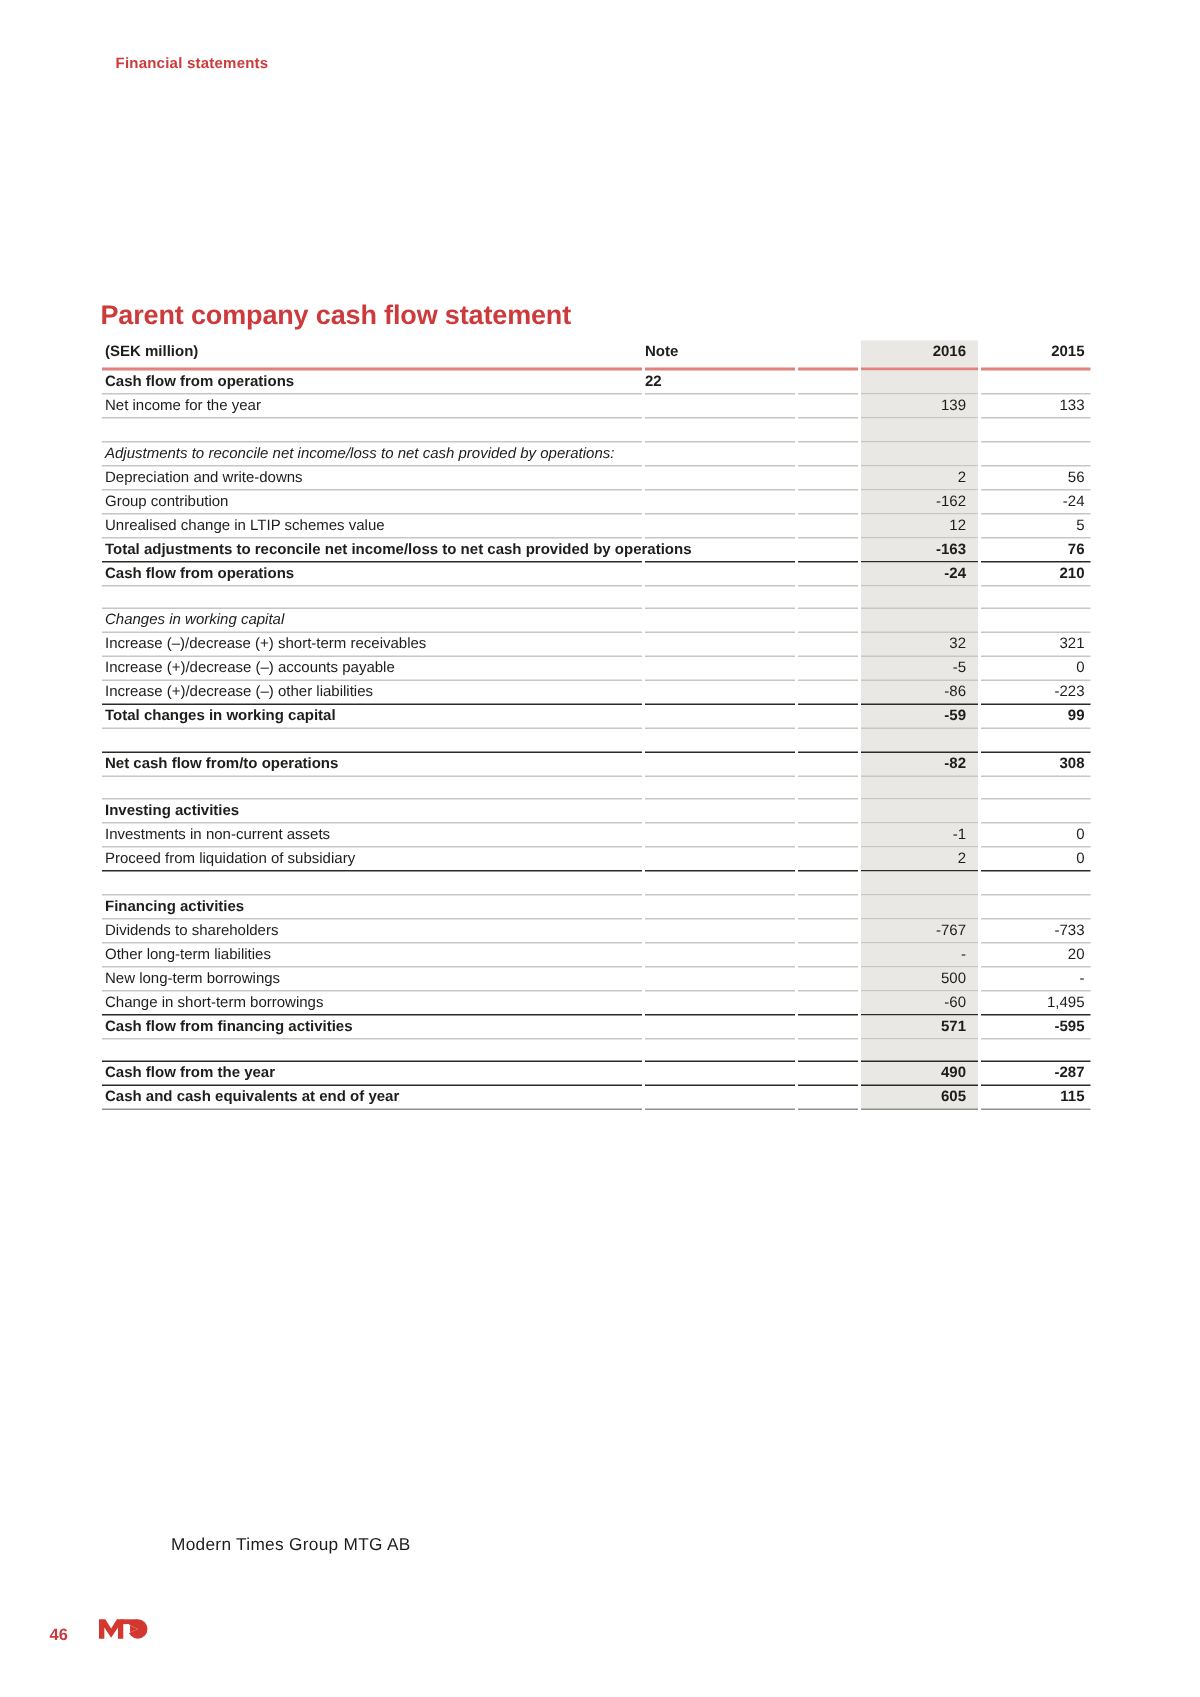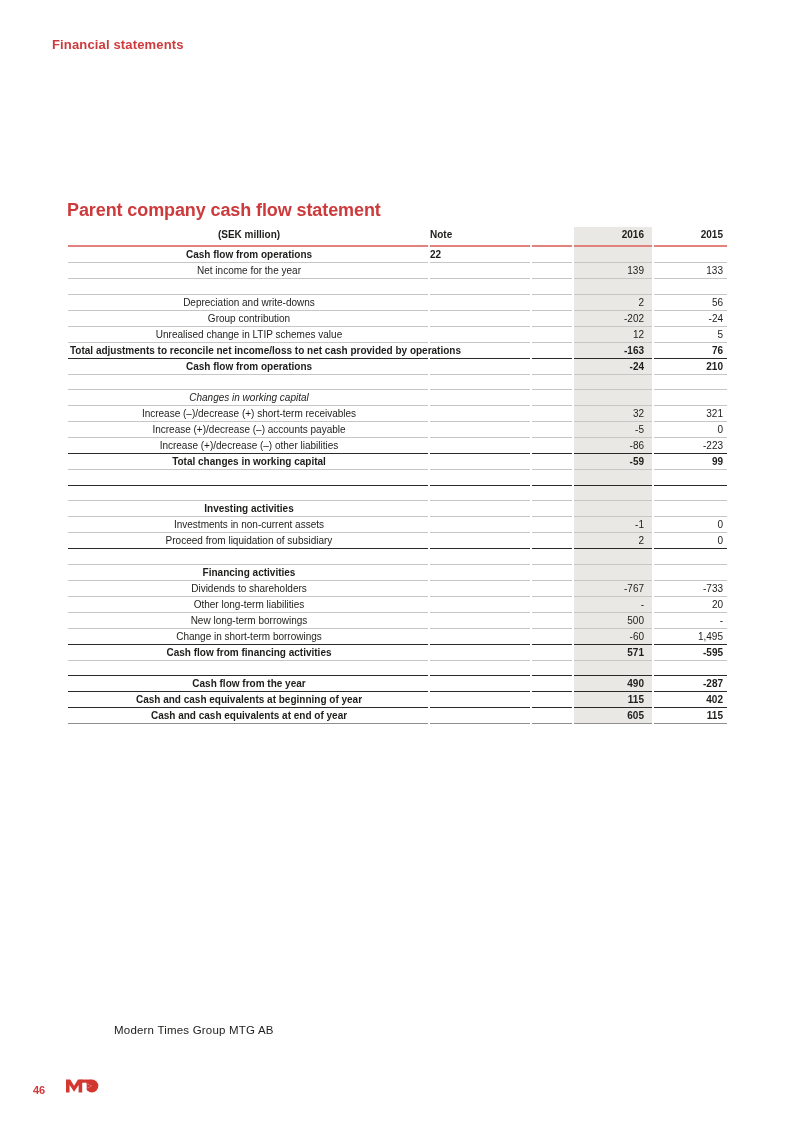--- a/index.html
+++ b/index.html
@@ -13,42 +13,42 @@
     --text:#1d1d1b;
   }
   *{box-sizing:border-box;}
   html,body{margin:0;padding:0;}
   body{
     width:800px;height:1131px;position:relative;background:#ffffff;
     font-family:"Liberation Sans",sans-serif;color:var(--text);
     overflow:hidden;
   }
   .eyebrow{
-    position:absolute;left:52px;top:37px;
-    font-size:13px;font-weight:bold;letter-spacing:.15px;
+    position:absolute;left:77px;top:37px;
+    font-size:10px;font-weight:bold;letter-spacing:.15px;
     color:var(--accent-red);
   }
   .page-title{
     position:absolute;left:67px;top:200px;
     font-size:18px;font-weight:bold;letter-spacing:-.1px;
     color:var(--accent-red);
   }
   .table-wrap{position:absolute;left:66px;top:227px;}
   table{
     width:663px;table-layout:fixed;
     border-collapse:separate;border-spacing:2px 0;
     font-size:10px;color:var(--text);
   }
   td{padding:0;white-space:nowrap;overflow:visible;}
   thead td{
     height:20px;vertical-align:bottom;padding-bottom:5px;
     font-weight:bold;border-bottom:2px solid var(--header-rule);
   }
   tbody td{height:15.5px;line-height:15px;vertical-align:middle;}
-  .c-label{text-align:center;padding-left:2px;}
+  .c-label{text-align:left;padding-left:2px;}
   .c-note{text-align:left;}
   .c-y16{text-align:right;padding-right:8px;margin-top:28px;}
   .c-y15{text-align:right;padding-right:4px;}
   .band{background:var(--column-band);}
   tr.b-light td{border-bottom:1px solid var(--line-light);}
   tr.b-dark td{border-bottom:1.5px solid var(--line-dark);}
   tr.b-end td{border-bottom:1px solid var(--line-end);}
   tr.r-bold td{font-weight:bold;}
   tr.r-italic .c-label{font-style:italic;}
   .footer-pagenum{
@@ -102,32 +102,39 @@
           <td class="c-y16 band">139</td>
           <td class="c-y15">133</td>
         </tr>
         <tr class="r-blank b-light">
           <td class="c-label"></td>
           <td class="c-note"></td>
           <td class="c-spacer"></td>
           <td class="c-y16 band"></td>
           <td class="c-y15"></td>
         </tr>
+        <tr class="r-italic b-light">
+          <td class="c-label">Adjustments to reconcile net income/loss to net cash provided by operations:</td>
+          <td class="c-note"></td>
+          <td class="c-spacer"></td>
+          <td class="c-y16 band"></td>
+          <td class="c-y15"></td>
+        </tr>
         <tr class="r-regular b-light">
           <td class="c-label">Depreciation and write-downs</td>
           <td class="c-note"></td>
           <td class="c-spacer"></td>
           <td class="c-y16 band">2</td>
           <td class="c-y15">56</td>
         </tr>
         <tr class="r-regular b-light">
           <td class="c-label">Group contribution</td>
           <td class="c-note"></td>
           <td class="c-spacer"></td>
-          <td class="c-y16 band">-202</td>
+          <td class="c-y16 band">-162</td>
           <td class="c-y15">-24</td>
         </tr>
         <tr class="r-regular b-light">
           <td class="c-label">Unrealised change in LTIP schemes value</td>
           <td class="c-note"></td>
           <td class="c-spacer"></td>
           <td class="c-y16 band">12</td>
           <td class="c-y15">5</td>
         </tr>
         <tr class="r-bold b-dark">
@@ -186,20 +193,27 @@
           <td class="c-y16 band">-59</td>
           <td class="c-y15">99</td>
         </tr>
         <tr class="r-blank b-dark">
           <td class="c-label"></td>
           <td class="c-note"></td>
           <td class="c-spacer"></td>
           <td class="c-y16 band"></td>
           <td class="c-y15"></td>
         </tr>
+        <tr class="r-bold b-light">
+          <td class="c-label">Net cash flow from/to operations</td>
+          <td class="c-note"></td>
+          <td class="c-spacer"></td>
+          <td class="c-y16 band">-82</td>
+          <td class="c-y15">308</td>
+        </tr>
         <tr class="r-blank b-light">
           <td class="c-label"></td>
           <td class="c-note"></td>
           <td class="c-spacer"></td>
           <td class="c-y16 band"></td>
           <td class="c-y15"></td>
         </tr>
         <tr class="r-bold b-light">
           <td class="c-label">Investing activities</td>
           <td class="c-note"></td>
@@ -276,27 +290,20 @@
           <td class="c-spacer"></td>
           <td class="c-y16 band"></td>
           <td class="c-y15"></td>
         </tr>
         <tr class="r-bold b-dark">
           <td class="c-label">Cash flow from the year</td>
           <td class="c-note"></td>
           <td class="c-spacer"></td>
           <td class="c-y16 band">490</td>
           <td class="c-y15">-287</td>
-        </tr>
-        <tr class="r-bold b-dark">
-          <td class="c-label">Cash and cash equivalents at beginning of year</td>
-          <td class="c-note"></td>
-          <td class="c-spacer"></td>
-          <td class="c-y16 band">115</td>
-          <td class="c-y15">402</td>
         </tr>
         <tr class="r-bold b-end">
           <td class="c-label">Cash and cash equivalents at end of year</td>
           <td class="c-note"></td>
           <td class="c-spacer"></td>
           <td class="c-y16 band">605</td>
           <td class="c-y15">115</td>
         </tr>
       </tbody>
   </table>

